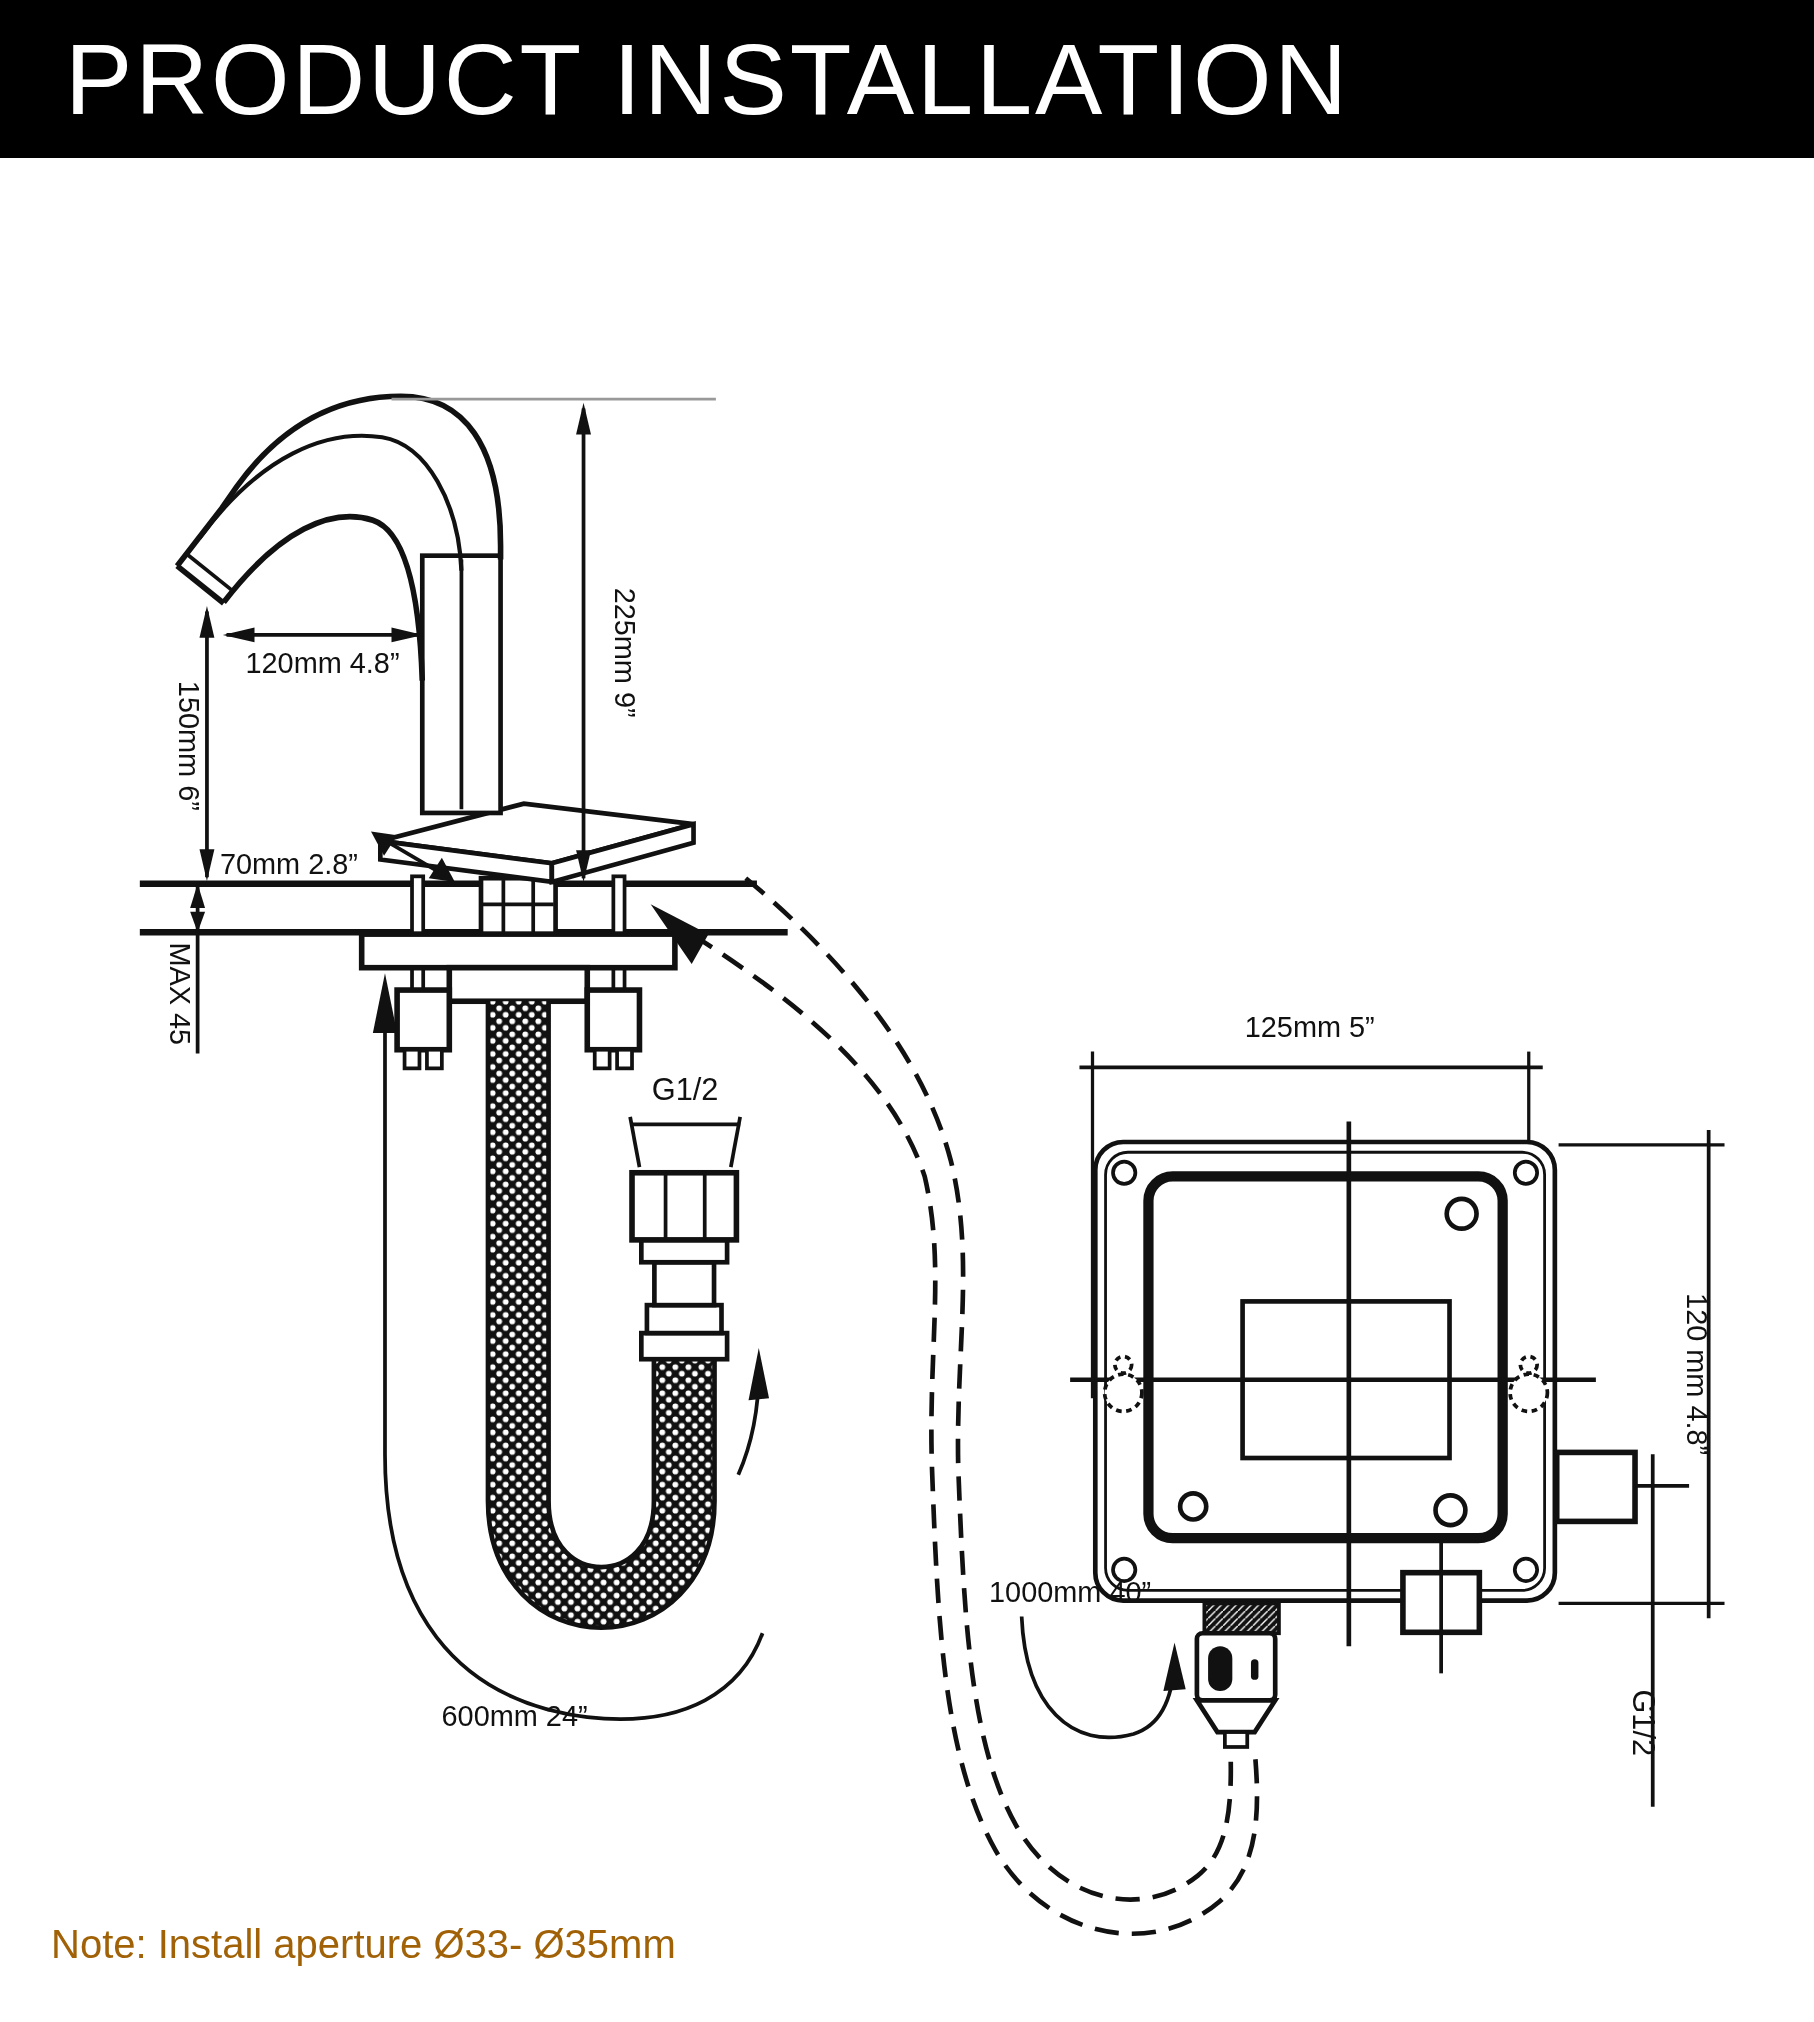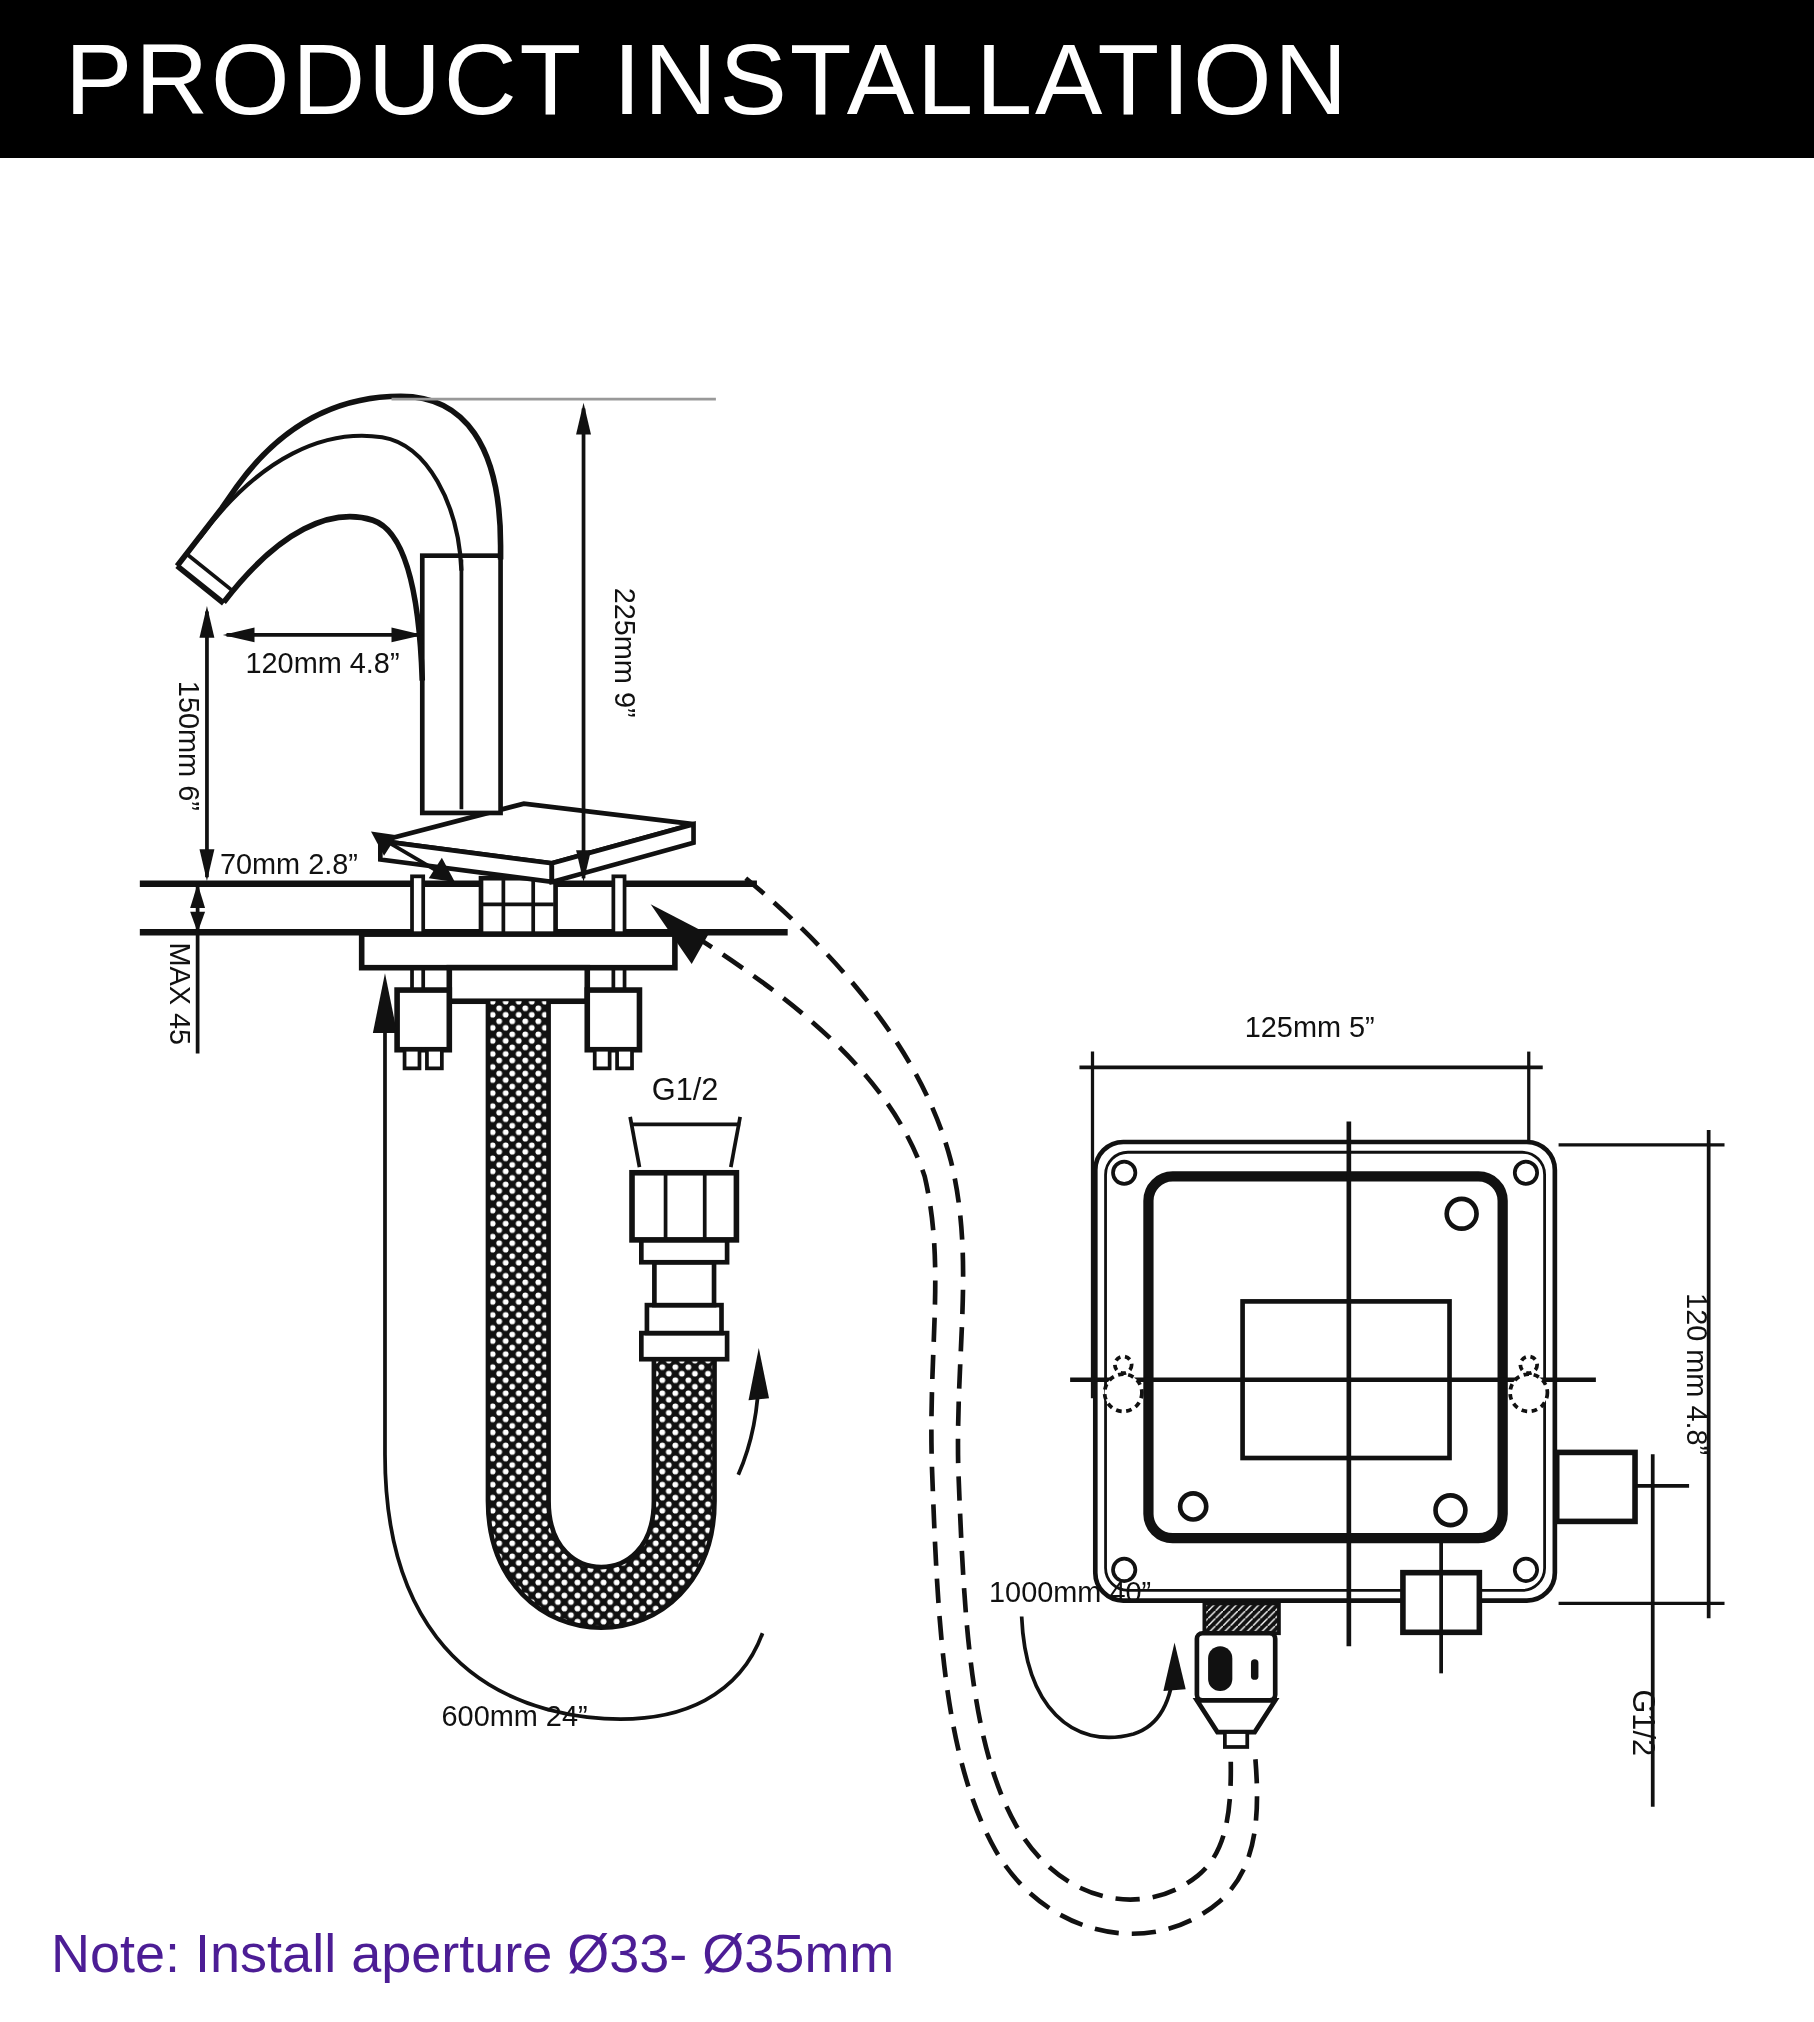--- a/index.html
+++ b/index.html
@@ -2,21 +2,21 @@
 <html style="font-size:15px"><head>
 <meta charset="utf-8">
 <style>
   html,body{margin:0;padding:0;background:#fff;}
   .stage{position:relative;width:1814px;height:2023px;background:#fff;overflow:hidden;
          font-family:"Liberation Sans",sans-serif;}
   .header{position:absolute;left:0;top:0;width:1814px;height:158px;background:#000;
           display:flex;align-items:center;}
   .header .title{color:#fff;font-size:101px;font-weight:400;letter-spacing:2.8px;
                  padding-left:65px;white-space:nowrap;}
-  .note{position:absolute;left:51px;top:1922px;font-size:54px;color:#4c1d95;}
+  .note{position:absolute;left:51px;top:1922px;font-size:40px;color:#a16207;}
   svg text{font-family:"Liberation Sans",sans-serif;fill:#111;}
   .dim{font-size:31px;}
   .dim-lg{font-size:33px;}
 </style>
 </head>
 <body>
 
 <div class="stage">
 
   <div class="header">

